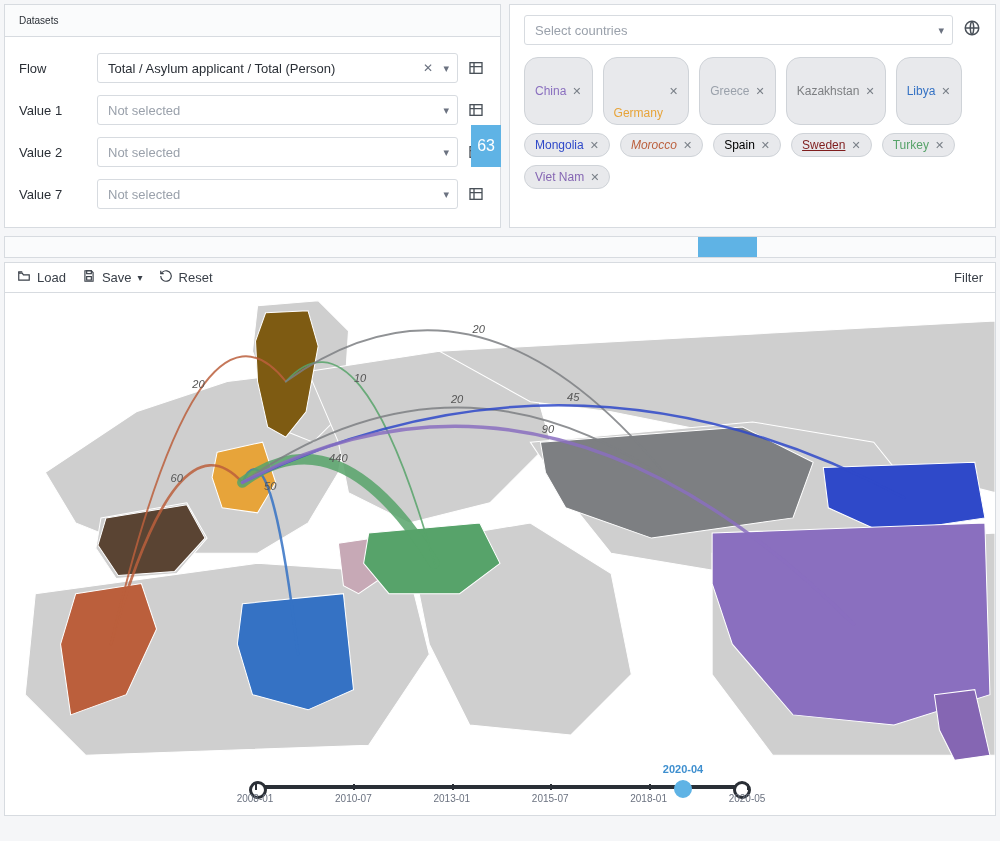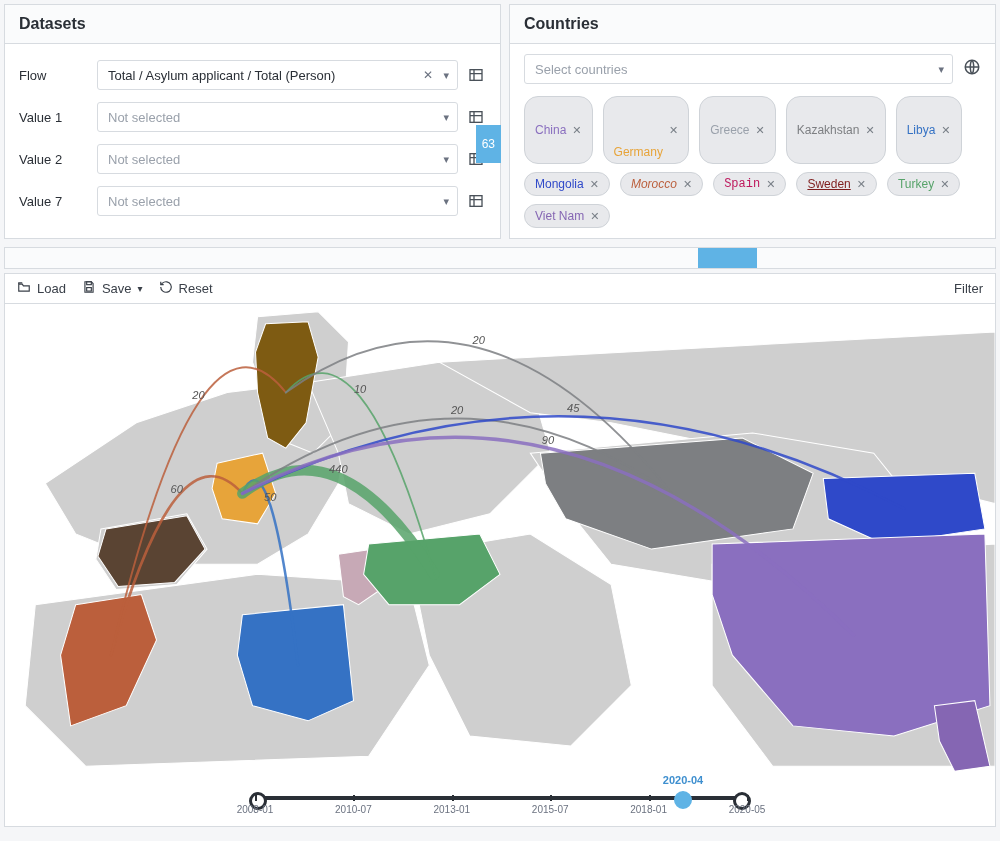--- a/index.html
+++ b/index.html
@@ -29,22 +29,22 @@
     display: grid;
     grid-template-columns: 505px 495px;
     gap: 0;
   }
   .panel {
     background: var(--panel-bg);
     border: 1px solid var(--border);
     margin: 4px;
   }
   .panel-header {
-    font-weight: 700;
-    font-size: 16px;
+    font-weight: 400;
+    font-size: 10px;
     padding: 10px 14px;
     border-bottom: 1px solid var(--border);
     background: #fafbfc;
   }
   .panel-body {
     padding: 10px 14px;
     min-height: 170px;
   }
   
   .form-row {
@@ -152,21 +152,21 @@
     left: 70%;
     width: 6%;
   }
   .slice-badge {
     position: absolute;
     right: -1px;
     top: 4px;
     transform: none;
     background: var(--blue);
     color: #fff;
-    font-size: 12px;
+    font-size: 16px;
     padding: 12px 6px;
     writing-mode: horizontal-tb;
   }
 
   
   .view {
     margin: 4px;
     background: var(--panel-bg);
     border: 1px solid var(--border);
   }
@@ -328,21 +328,20 @@
                 <rect x="3" y="4" width="18" height="16"></rect>
                 <path d="M3 10h18M9 4v16"></path>
               </svg>
             </div>
           </div>
         </div>
       <div class="slice-badge" style="top:120px;">63</div>
     </div>
 
     <div class="panel">
-      <div class="panel-header">Countries</div>
       <div class="panel-body">
         <div class="countries-top">
           <div class="select placeholder countries-select">
             <span>Select countries</span>
             <span class="chev">▾</span>
           </div>
           <span class="globe-btn">
             <svg width="18" height="18" viewBox="0 0 24 24" fill="none" stroke="currentColor" stroke-width="2">
                 <circle cx="12" cy="12" r="9"></circle>
                 <path d="M3 12h18M12 3c3 3 3 15 0 18M12 3c-3 3-3 15 0 18"></path>
@@ -372,21 +371,21 @@
             </span>
             <span class="chip">
               <span style="color: rgb(47, 73, 201);">Mongolia</span>
               <span class="x">✕</span>
             </span>
             <span class="chip">
               <span style="color: rgb(187, 95, 60); font-style: italic;">Morocco</span>
               <span class="x">✕</span>
             </span>
             <span class="chip">
-              <span style="color: #be185d; font-family: Liberation Mono, monospace;">Spain</span>
+              <span style="color: #000000;">Spain</span>
               <span class="x">✕</span>
             </span>
             <span class="chip">
               <span style="color: #7f1d1d; text-decoration: underline;">Sweden</span>
               <span class="x">✕</span>
             </span>
             <span class="chip">
               <span style="color: rgb(87, 163, 106);">Turkey</span>
               <span class="x">✕</span>
             </span>

